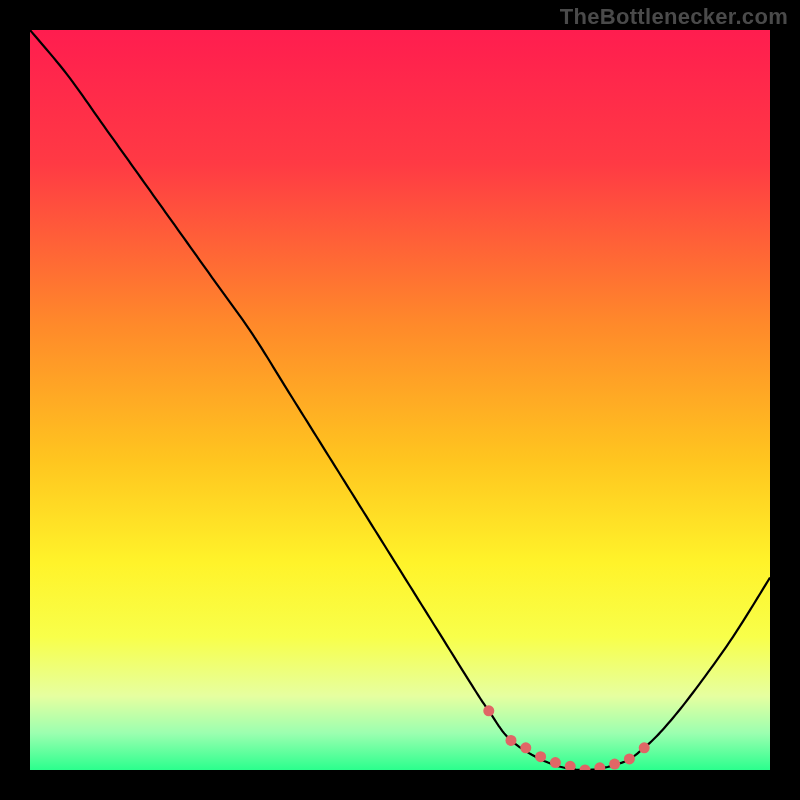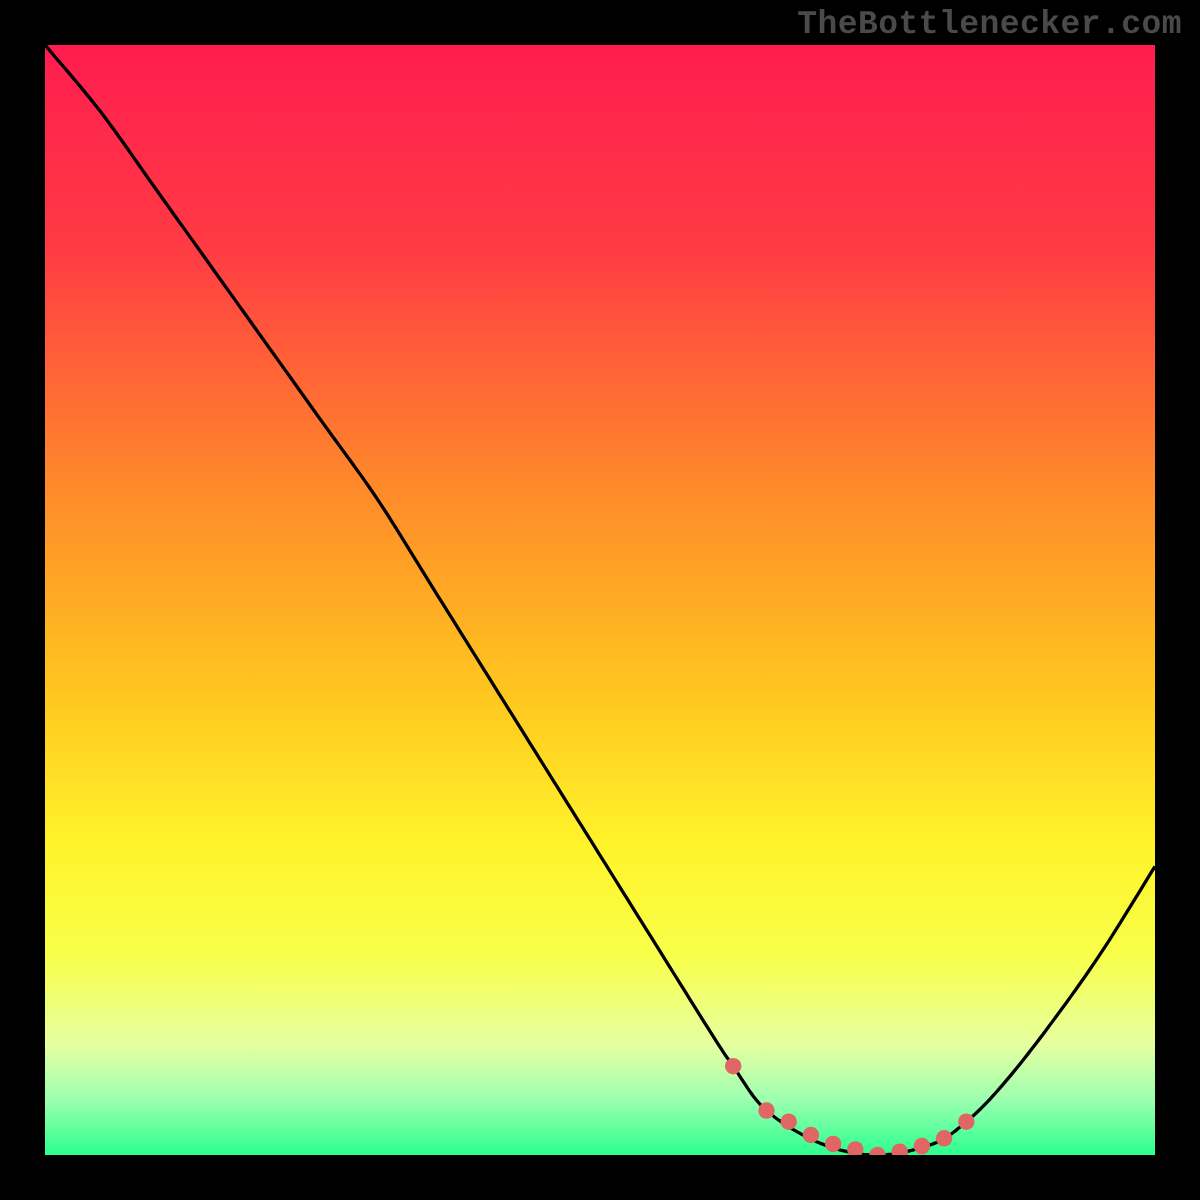--- a/index.html
+++ b/index.html
@@ -8,21 +8,21 @@
     position: relative;
     width: 800px;
     height: 800px;
     background: #000;
   }
   .attribution {
     position: absolute;
     top: 4px;
     right: 12px;
     color: #4a4a4a;
-    font-family: Liberation Mono, monospace;
+    font-family: Liberation Sans, sans-serif;
     font-size: 22px;
     font-weight: bold;
     letter-spacing: 0.3px;
     z-index: 10;
   }
   .plot-area {
     position: absolute;
     left: 30px;
     top: 30px;
     width: 740px;

